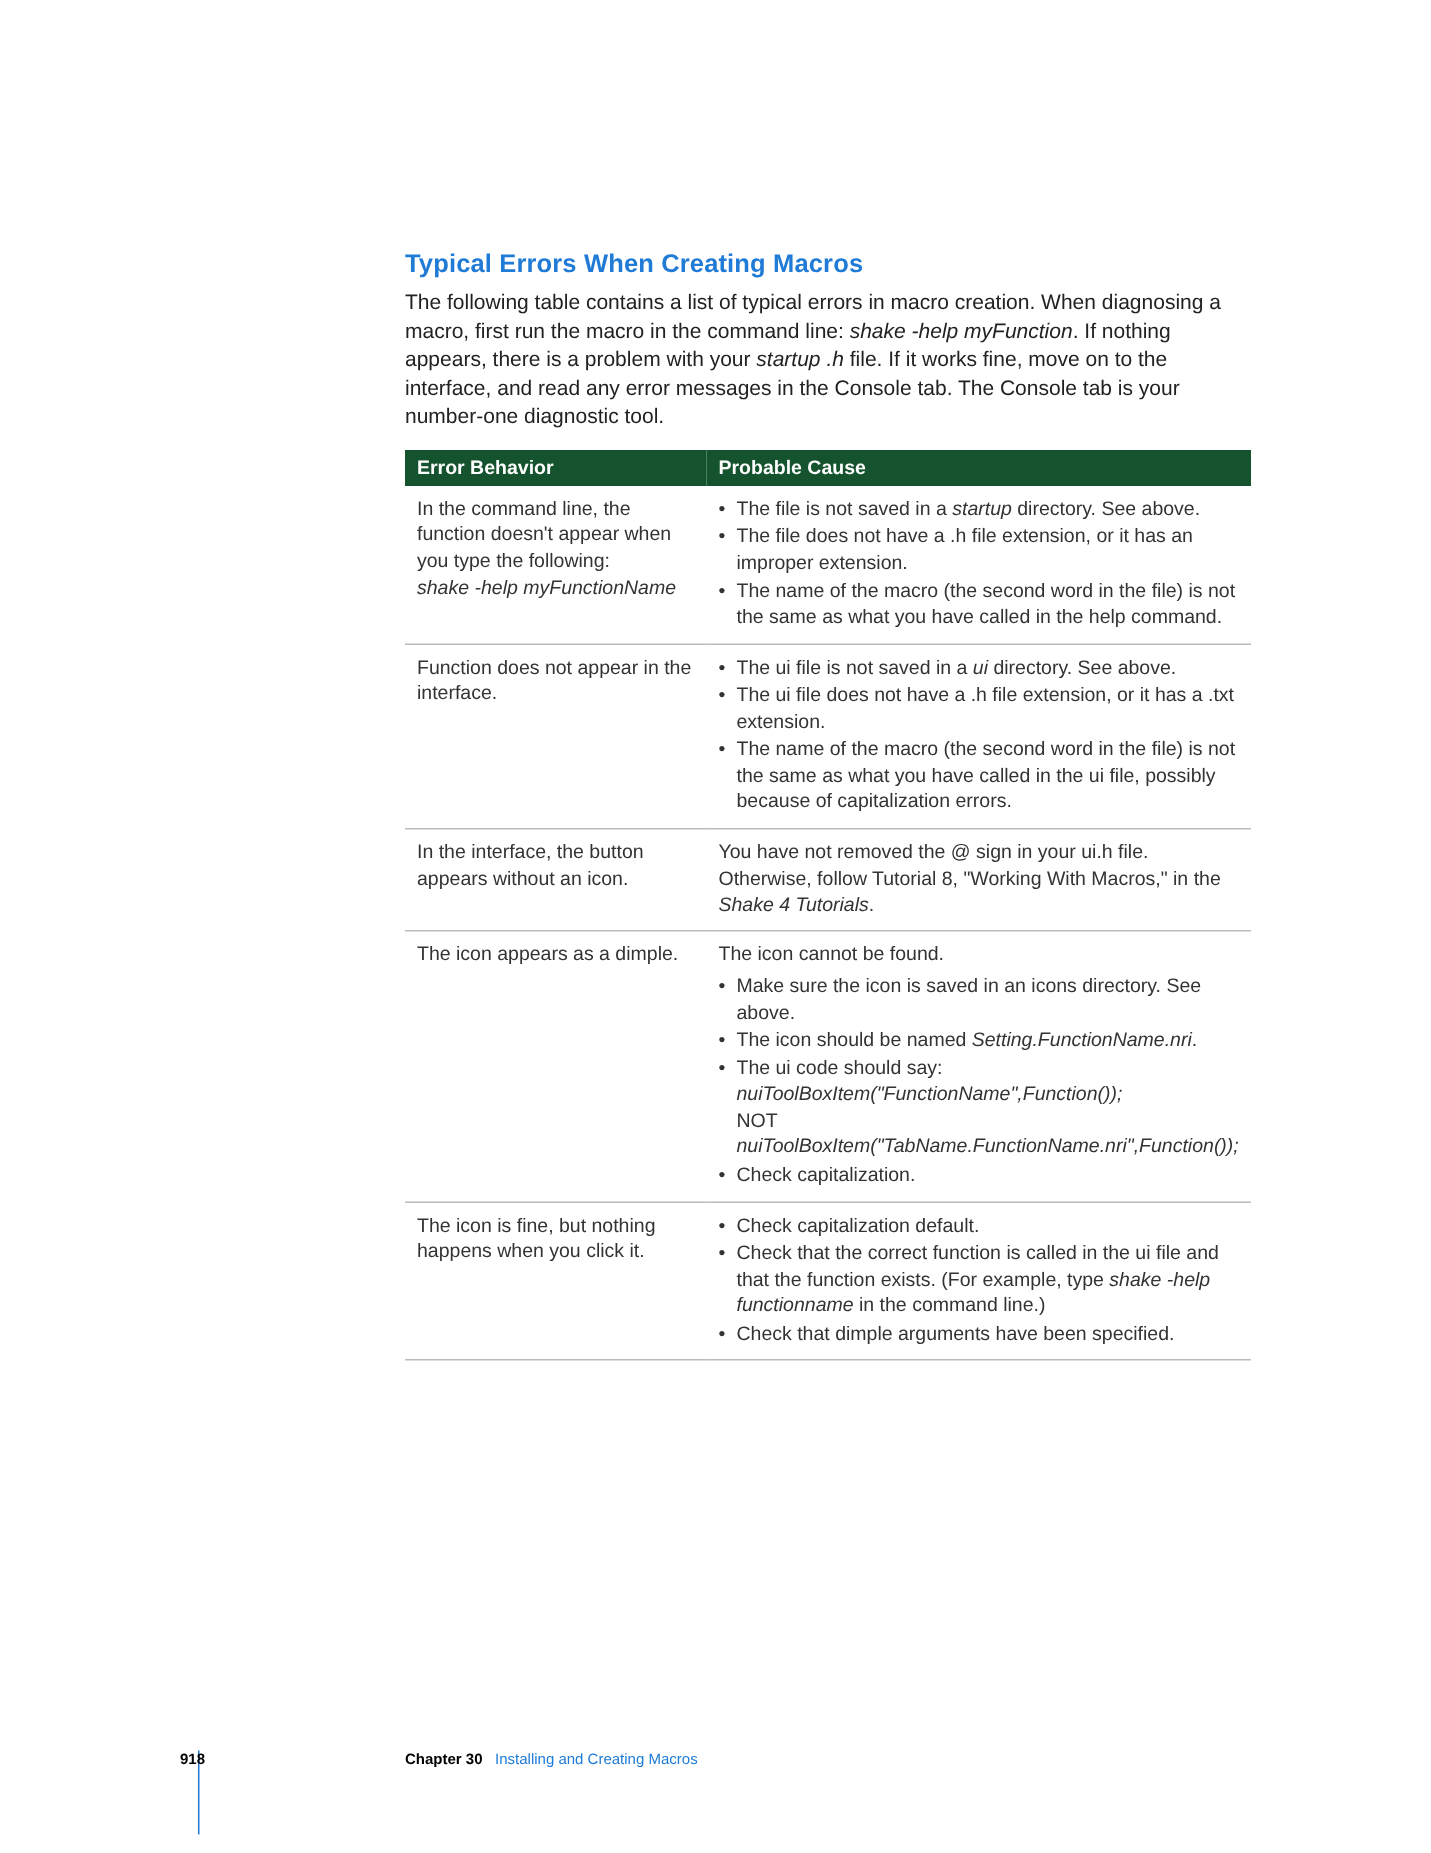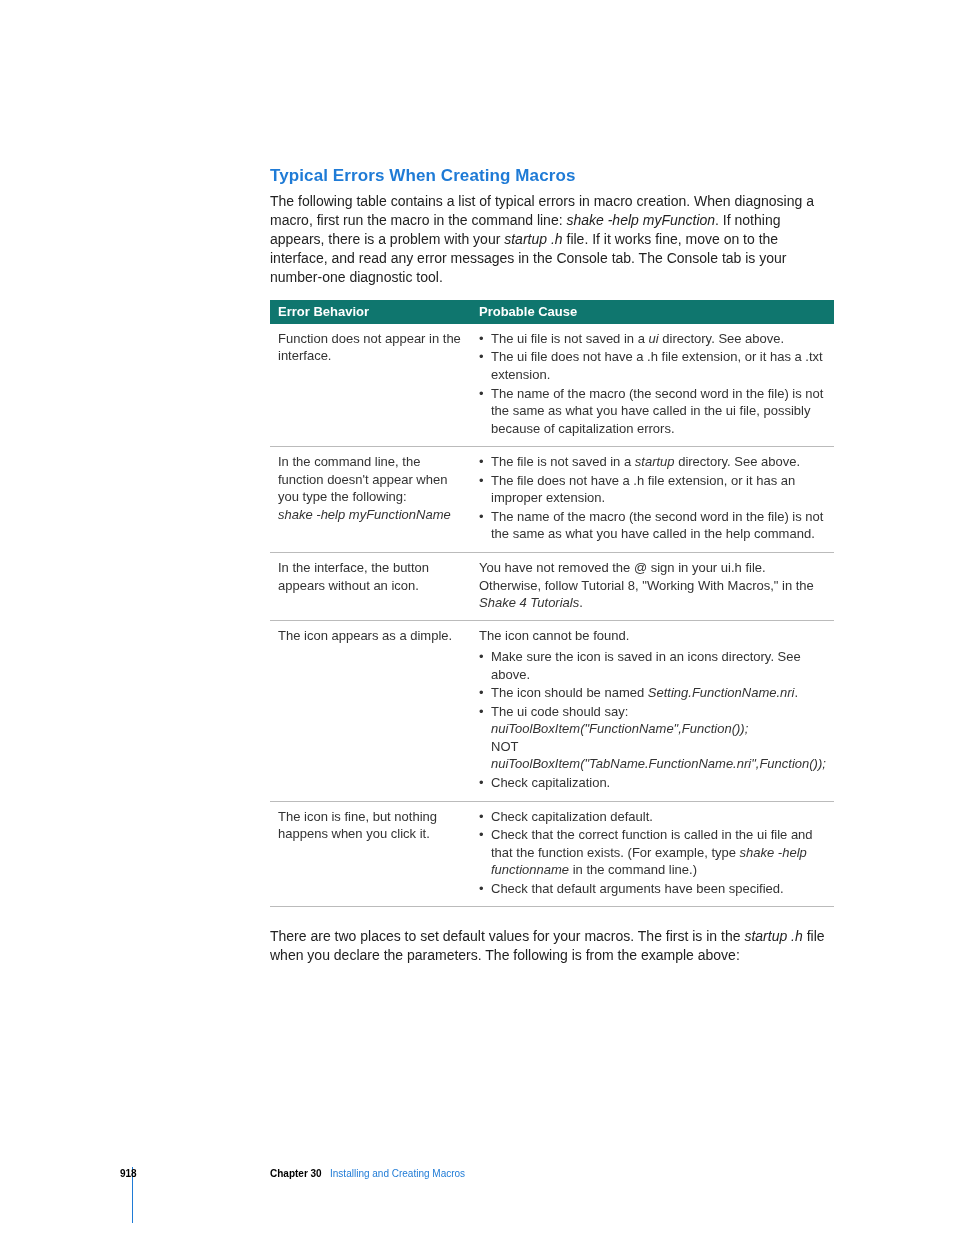--- a/index.html
+++ b/index.html
@@ -28,21 +28,21 @@
     margin: 0 0 14px 0;
     color: #222;
   }
   .ital { font-style: italic; }
   table.err {
     width: 100%;
     border-collapse: collapse;
     margin: 8px 0 20px 0;
   }
   table.err th {
-    background: #0f766e;
+    background: #14532d;
     color: #fff;
     text-align: left;
     font-weight: 600;
     font-size: 13px;
     padding: 3px 8px;
   }
   table.err td {
     vertical-align: top;
     padding: 6px 8px 8px 8px;
     font-size: 13px;
@@ -128,36 +128,36 @@
 
   <table class="err">
     <thead>
       <tr>
         <th>Error Behavior</th>
         <th>Probable Cause</th>
       </tr>
     </thead>
     <tbody id="tbody">
         <tr>
+          <td>In the command line, the<br>function doesn't appear when<br>you type the following:<br><span class="ital">shake -help myFunctionName</span></td>
+          <td>
+            <ul class="bullets">
+              <li>The file is not saved in a <span class="ital">startup</span> directory. See above.</li>
+              <li>The file does not have a .h file extension, or it has an improper extension.</li>
+              <li>The name of the macro (the second word in the file) is not the same as what you have called in the help command.</li>
+            </ul>
+          </td>
+        </tr>
+        <tr>
           <td>Function does not appear in the<br>interface.</td>
           <td>
             <ul class="bullets">
               <li>The ui file is not saved in a <span class="ital">ui</span> directory. See above.</li>
               <li>The ui file does not have a .h file extension, or it has a .txt extension.</li>
               <li>The name of the macro (the second word in the file) is not the same as what you have called in the ui file, possibly because of capitalization errors.</li>
-            </ul>
-          </td>
-        </tr>
-        <tr>
-          <td>In the command line, the<br>function doesn't appear when<br>you type the following:<br><span class="ital">shake -help myFunctionName</span></td>
-          <td>
-            <ul class="bullets">
-              <li>The file is not saved in a <span class="ital">startup</span> directory. See above.</li>
-              <li>The file does not have a .h file extension, or it has an improper extension.</li>
-              <li>The name of the macro (the second word in the file) is not the same as what you have called in the help command.</li>
             </ul>
           </td>
         </tr>
         <tr>
           <td>In the interface, the button<br>appears without an icon.</td>
           <td>You have not removed the @ sign in your ui.h file. Otherwise, follow Tutorial 8, "Working With Macros," in the <span class="ital">Shake 4 Tutorials</span>.</td>
         </tr>
         <tr>
           <td>The icon appears as a dimple.</td>
           <td>
@@ -169,30 +169,27 @@
               <li>Check capitalization.</li>
             </ul>
           </td>
         </tr>
         <tr>
           <td>The icon is fine, but nothing<br>happens when you click it.</td>
           <td>
             <ul class="bullets">
               <li>Check capitalization default.</li>
               <li>Check that the correct function is called in the ui file and that the function exists. (For example, type <span class="ital">shake -help functionname</span> in the command line.)</li>
-              <li>Check that default arguments have been specified.</li>
+              <li>Check that dimple arguments have been specified.</li>
             </ul>
           </td>
         </tr>
       </tbody>
   </table>
 
-  <p class="intro" style="margin-bottom:2px;">
-    <span>There are two places to set default values for your macros. The first is in the </span><span class="ital">startup .h</span><span> file when you declare the parameters. The following is from the example above:</span>
-  </p>
 
 </div>
 
 <div class="margin-rule"></div>
 
 <div class="footer">
   <span class="pnum">918</span>
   <span class="footer-inner">
     <span class="chapter">Chapter 30</span>&nbsp;&nbsp;&nbsp;<span class="chtitle">Installing and Creating Macros</span>
   </span>

